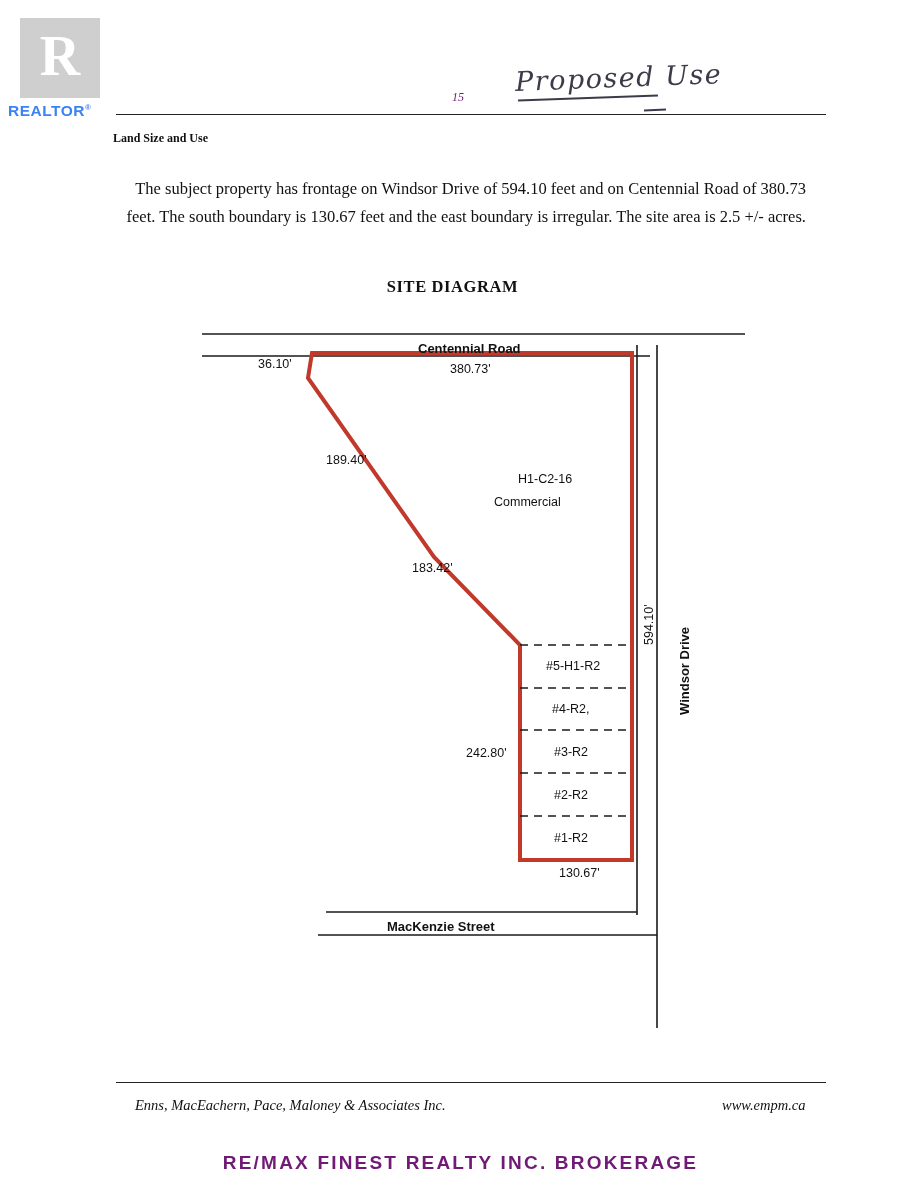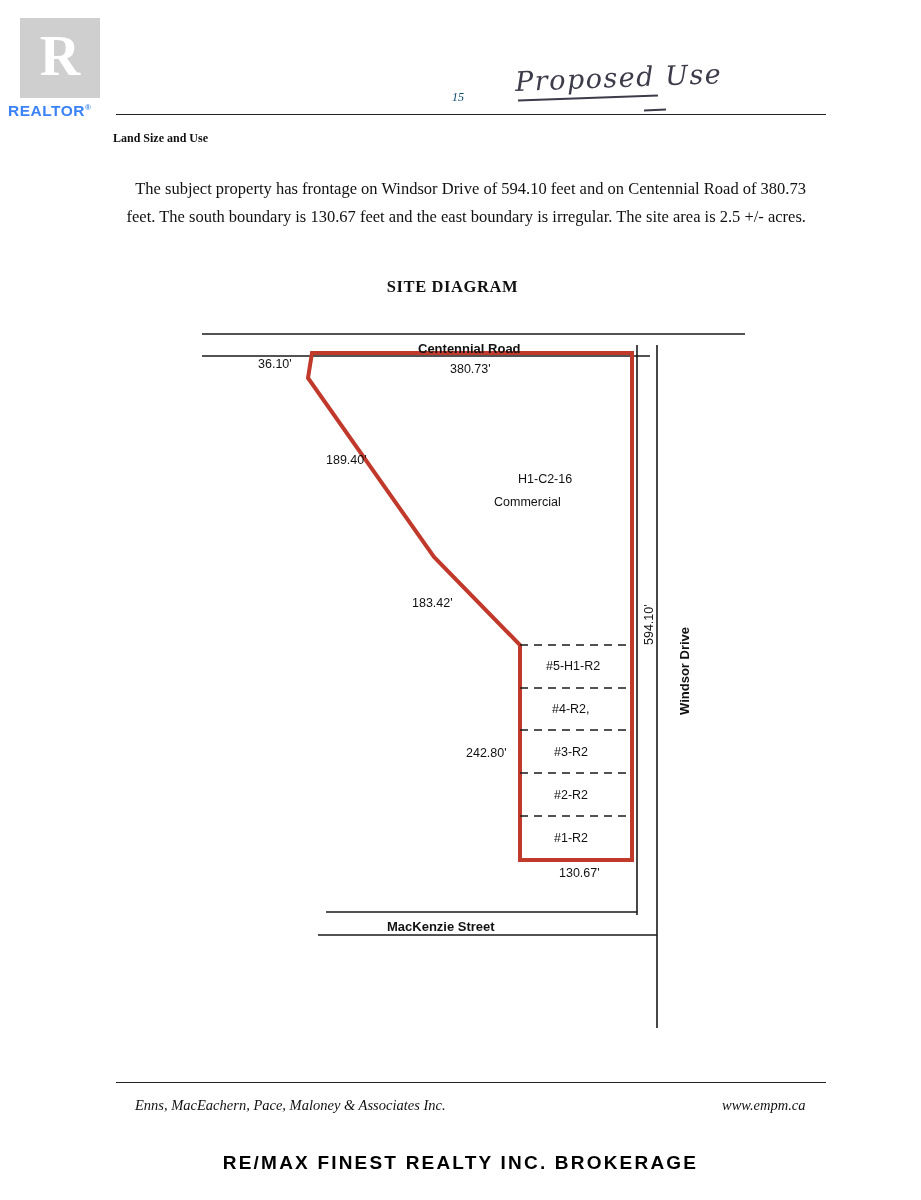--- a/index.html
+++ b/index.html
@@ -59,21 +59,21 @@
     font-size: 8px;
     vertical-align: super;
   }
 
   .page-number {
     position: absolute;
     left: 452px;
     top: 90px;
     font-size: 12px;
     font-style: italic;
-    color: #0c4a6e;
+    color: #701a75;
   }
 
   .handwriting {
     position: absolute;
     left: 515px;
     top: 62px;
     font-family: "DejaVu Serif", serif;
     font-style: italic;
     font-size: 27px;
     color: #3b3b4a;
@@ -185,21 +185,21 @@
   }
   .watermark {
     position: absolute;
     left: 0;
     right: 0;
     top: 1152px;
     text-align: center;
     font-family: "Liberation Sans", sans-serif;
     font-size: 19px;
     letter-spacing: 2.2px;
-    color: #000000;
+    color: #701a75;
     font-weight: bold;
   }
 </style>
 </head>
 <body>
 
 <div class="realtor-logo">
   <div class="realtor-mark">
     <span>R</span>
   </div>
@@ -239,21 +239,21 @@
     <line x1="370" y1="501" x2="482" y2="501" stroke="#1a1a1a" stroke-width="1.4" stroke-dasharray="8,6"></line>
   </svg>
 
   <div class="dlabel bold" style="left:268px; top:26px;">Centennial Road</div>
   <div class="dlabel bold vert" style="left:527px; top:400px;">Windsor Drive</div>
   <div class="dlabel bold" style="left:237px; top:604px;">MacKenzie Street</div>
 
   <div class="dlabel" style="left:300px; top:47px;">380.73'</div>
   <div class="dlabel" style="left:108px; top:42px;">36.10'</div>
   <div class="dlabel" style="left:176px; top:138px;">189.40'</div>
-  <div class="dlabel" style="left:262px; top:246px;margin-top:35px;">183.42'</div>
+  <div class="dlabel" style="left:262px; top:246px;">183.42'</div>
   <div class="dlabel vert" style="left:492px; top:330px;">594.10'</div>
   <div class="dlabel" style="left:409px; top:551px;">130.67'</div>
   <div class="dlabel" style="left:316px; top:431px;">242.80'</div>
 
   <div class="dlabel" style="left:344px; top:157px;margin-left:24px;">H1-C2-16</div>
   <div class="dlabel" style="left:344px; top:180px;">Commercial</div>
 
   <div class="dlabel" style="left:396px; top:344px;">#5-H1-R2</div>
   <div class="dlabel" style="left:402px; top:387px;">#4-R2,</div>
   <div class="dlabel" style="left:404px; top:430px;">#3-R2</div>

